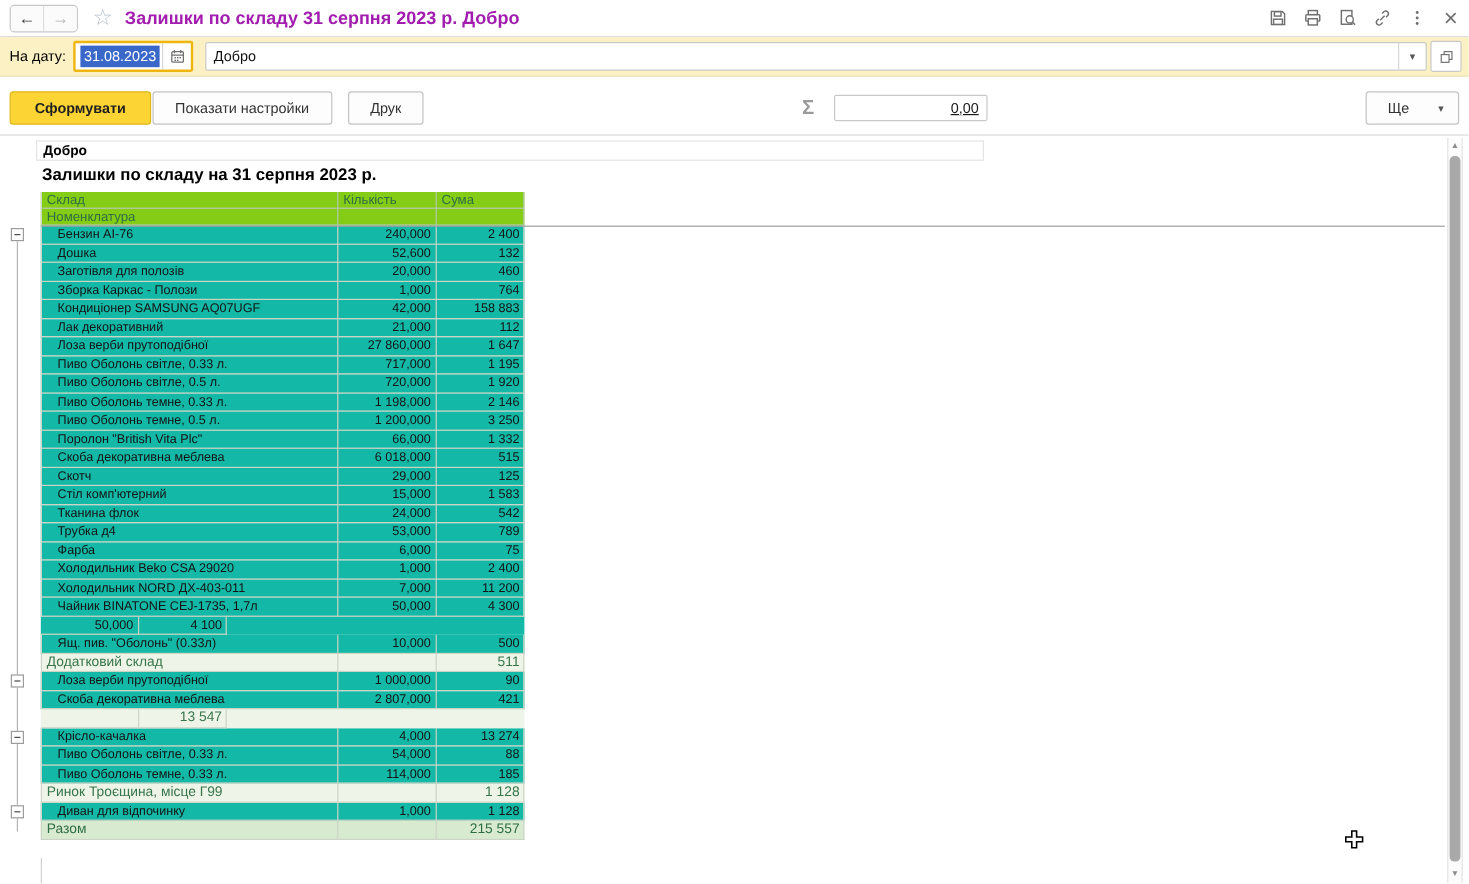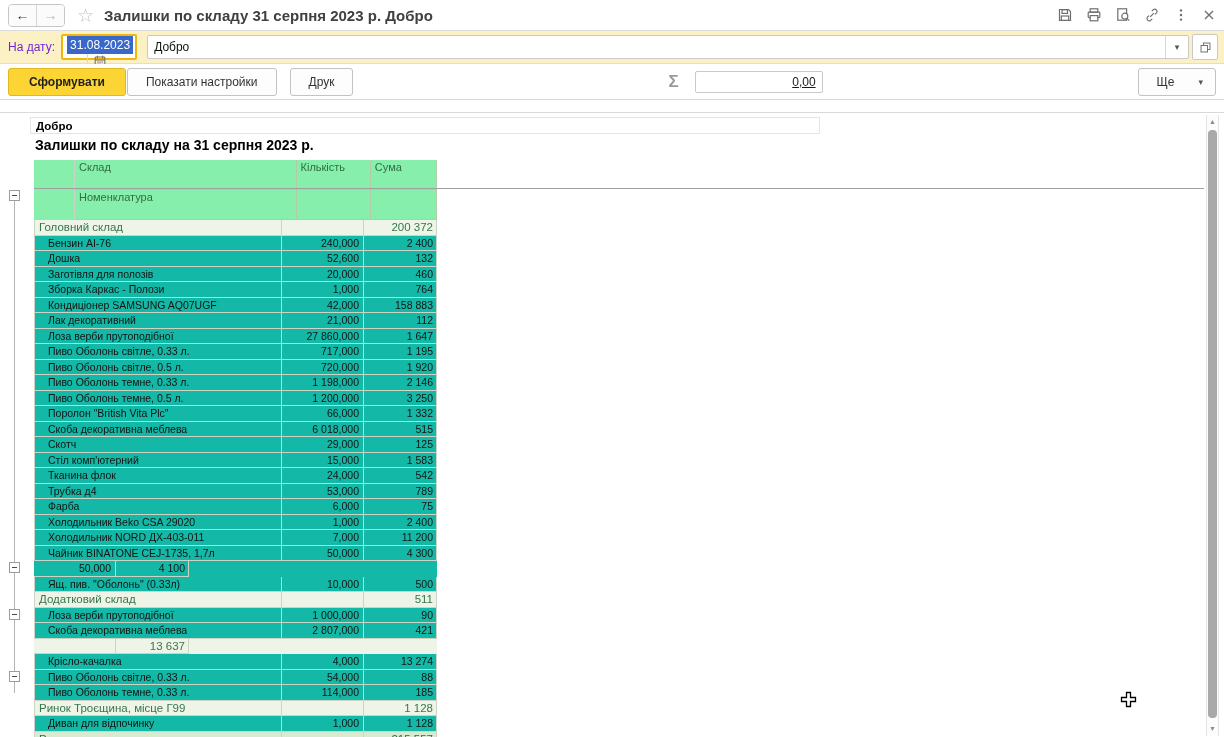--- a/index.html
+++ b/index.html
@@ -6,54 +6,54 @@
   body{font-family:"Liberation Sans", sans-serif; width:1224px; height:737px; position:relative; overflow:hidden; color:#222;}
   .window{position:absolute; inset:0; background:#fff;}
 
   
   .titlebar{position:absolute; left:0; top:0; width:1224px; height:30px; background:#fff; border-bottom:1px solid #dcdcdc; display:flex; align-items:center;}
   .navgroup{display:flex; margin-left:8px; border:1px solid #c6c6c6; border-radius:4px; overflow:hidden; height:21px;}
   .navbtn{width:27px; height:21px; display:flex; align-items:center; justify-content:center; background:#fbfbfb; font-size:14px; line-height:1; cursor:default;}
   .navbtn.back{border-right:1px solid #d6d6d6; color:#3a3a3a;}
   .navbtn.fwd{color:#b5b5b5;}
   .star{margin-left:12px; font-size:19px; color:#b9c2cc;}
-  .wtitle{margin-left:10px; font-size:15px; font-weight:bold; color:#404040; white-space:nowrap;}
+  .wtitle{margin-left:10px; font-size:15px; font-weight:bold; color:#a21caf; white-space:nowrap;}
   .winicons{margin-left:auto; margin-right:8px; display:flex; align-items:center; gap:13px;}
   .winicons svg{display:block;}
 
   
   .paramrow{position:absolute; left:0; top:31px; width:1224px; height:33px; background:#fbf1c4; display:flex; align-items:center; border-bottom:1px solid #ece0b0; box-sizing:border-box;}
-  .plabel{margin-left:8px; font-size:12px; color:#6d28d9; white-space:nowrap;}
-  .datefield{margin-left:6px; height:22px; background:#fff; border:2px solid #eeb60e; border-radius:2px; display:flex; align-items:center;flex-direction:column;}
+  .plabel{margin-left:8px; font-size:12px; color:#000000; white-space:nowrap;}
+  .datefield{margin-left:6px; height:22px; background:#fff; border:2px solid #eeb60e; border-radius:2px; display:flex; align-items:center;}
   .dateval{font-size:12px; background:#3a68c8; color:#fff; padding:2px 3px; margin:0 2px 0 4px; white-space:nowrap;}
   .calbtn{width:23px; height:22px; border-left:1px solid #d8d8d8; display:flex; align-items:center; justify-content:center;}
   .combofield{margin-left:10px; flex:1; height:22px; background:#fff; border:1px solid #c9c9c9; border-radius:2px; display:flex; align-items:center;}
   .comboval{flex:1; font-size:12px; color:#111; padding-left:6px; white-space:nowrap;}
   .combodd{width:22px; height:100%; border-left:1px solid #d8d8d8; display:flex; align-items:center; justify-content:center; font-size:9px; color:#555;}
   .openbtn{margin-left:3px; margin-right:6px; width:24px; height:24px; background:#fff; border:1px solid #c9c9c9; border-radius:2px; display:flex; align-items:center; justify-content:center;}
 
   
-  .toolbar{position:absolute; left:0; top:64px; width:1224px; height:36px; background:#fff; border-bottom:1px solid #d7d7d7; display:flex; align-items:center; box-sizing:border-box;}
+  .toolbar{position:absolute; left:0; top:64px; width:1224px; height:52px; background:#fff; border-bottom:1px solid #d7d7d7; display:flex; align-items:center; box-sizing:border-box;}
   .btn{height:26px; border-radius:3px; font-size:12px; display:flex; align-items:center; justify-content:center; padding:0 14px; white-space:nowrap; cursor:default;}
   .btn.primary{margin-left:8px; background:#fcd535; border:1px solid #e2b71d; font-weight:bold; color:#1f1f1f; padding:0 20px;}
   .btn.plain{background:#fdfdfd; border:1px solid #c3c3c3; color:#333;}
   .btn.settings{margin-left:1px; padding:0 18px;}
   .btn.print{margin-left:13px; padding:0 18px;}
   .sigma{margin-left:auto; font-size:17px; color:#9a9a9a; font-weight:bold;}
   .sumfield{margin-left:16px; width:128px; height:22px; background:#fff; border:1px solid #c9c9c9; border-radius:2px; font-size:12px; color:#1a1a1a; display:flex; align-items:center; justify-content:flex-end; padding-right:6px; box-sizing:border-box;text-decoration:underline;}
   .btn.more{margin-left:auto; margin-right:8px; gap:24px; padding:0 12px 0 18px;}
   .ddglyph{font-size:9px; color:#555;}
 
   
   .report{position:absolute; left:0; top:112px; width:1224px; height:625px; background:#fff; border-top:1px solid #d9d9d9; box-sizing:border-box;}
   .orgcell{position:absolute; left:30px; top:4px; width:790px; height:17px; border:1px solid #e4e4e4; font-size:11.5px; font-weight:bold; color:#000; padding-left:5px; line-height:17px; box-sizing:border-box; background:#fff;}
   .rtitle{position:absolute; left:35px; top:24px; font-size:14px; font-weight:bold; color:#000; white-space:nowrap;}
 
   .sheet{position:absolute; left:34px; top:47px; width:403px;}
-  .hrow{display:flex; height:30px; background:#86efac; color:#2f6e42; font-size:11px;padding-left:40px;}
+  .hrow{display:flex; height:14px; background:#84cc16; color:#2f6e42; font-size:11px;}
   .hrow .c{border-color:#b6c9ab;}
   .trow{display:flex; height:15.5px;}
   .c{box-sizing:border-box; border-right:1px solid #ccd5c5; border-bottom:1px solid #ccd5c5; overflow:hidden; white-space:nowrap; line-height:14.5px;}
   .c.first{border-left:1px solid #ccd5c5;}
   .c.name{width:248px; padding-left:4px;}
   .c.qty{width:82px; text-align:right; padding-right:4px;}
   .c.sum{width:73px; text-align:right; padding-right:3px;}
   .trow.item{font-size:10.5px; color:#141414; background:#14b8a6;}
   .trow.item .name{padding-left:13px;}
   .trow.group{font-size:11.5px; background:#eef5e8; color:#37764b;}
@@ -192,25 +192,20 @@
         <div class="c name first">Склад</div>
         <div class="c qty" style="text-align:left; padding-left:4px;">Кількість</div>
         <div class="c sum" style="text-align:left; padding-left:4px;">Сума</div>
       </div>
       <div class="hrow">
         <div class="c name first">Номенклатура</div>
         <div class="c qty"></div>
         <div class="c sum"></div>
       </div>
       <div id="rows">
-          <div class="trow group">
-            <div class="c name first">Головний склад</div>
-            <div class="c qty"></div>
-            <div class="c sum">200 372</div>
-          </div>
           <div class="trow item">
             <div class="c name first">Бензин АІ-76</div>
             <div class="c qty">240,000</div>
             <div class="c sum">2 400</div>
           </div>
           <div class="trow item">
             <div class="c name first">Дошка</div>
             <div class="c qty">52,600</div>
             <div class="c sum">132</div>
           </div>
@@ -328,21 +323,21 @@
             <div class="c qty">1 000,000</div>
             <div class="c sum">90</div>
           </div>
           <div class="trow item">
             <div class="c name first">Скоба декоративна меблева</div>
             <div class="c qty">2 807,000</div>
             <div class="c sum">421</div>
           </div>
           <div class="trow group">
             <div class="c qty"></div>
-            <div class="c sum">13 637</div>
+            <div class="c sum">13 547</div>
           </div>
           <div class="trow item">
             <div class="c name first">Крісло-качалка</div>
             <div class="c qty">4,000</div>
             <div class="c sum">13 274</div>
           </div>
           <div class="trow item">
             <div class="c name first">Пиво Оболонь світле, 0.33 л.</div>
             <div class="c qty">54,000</div>
             <div class="c sum">88</div>

